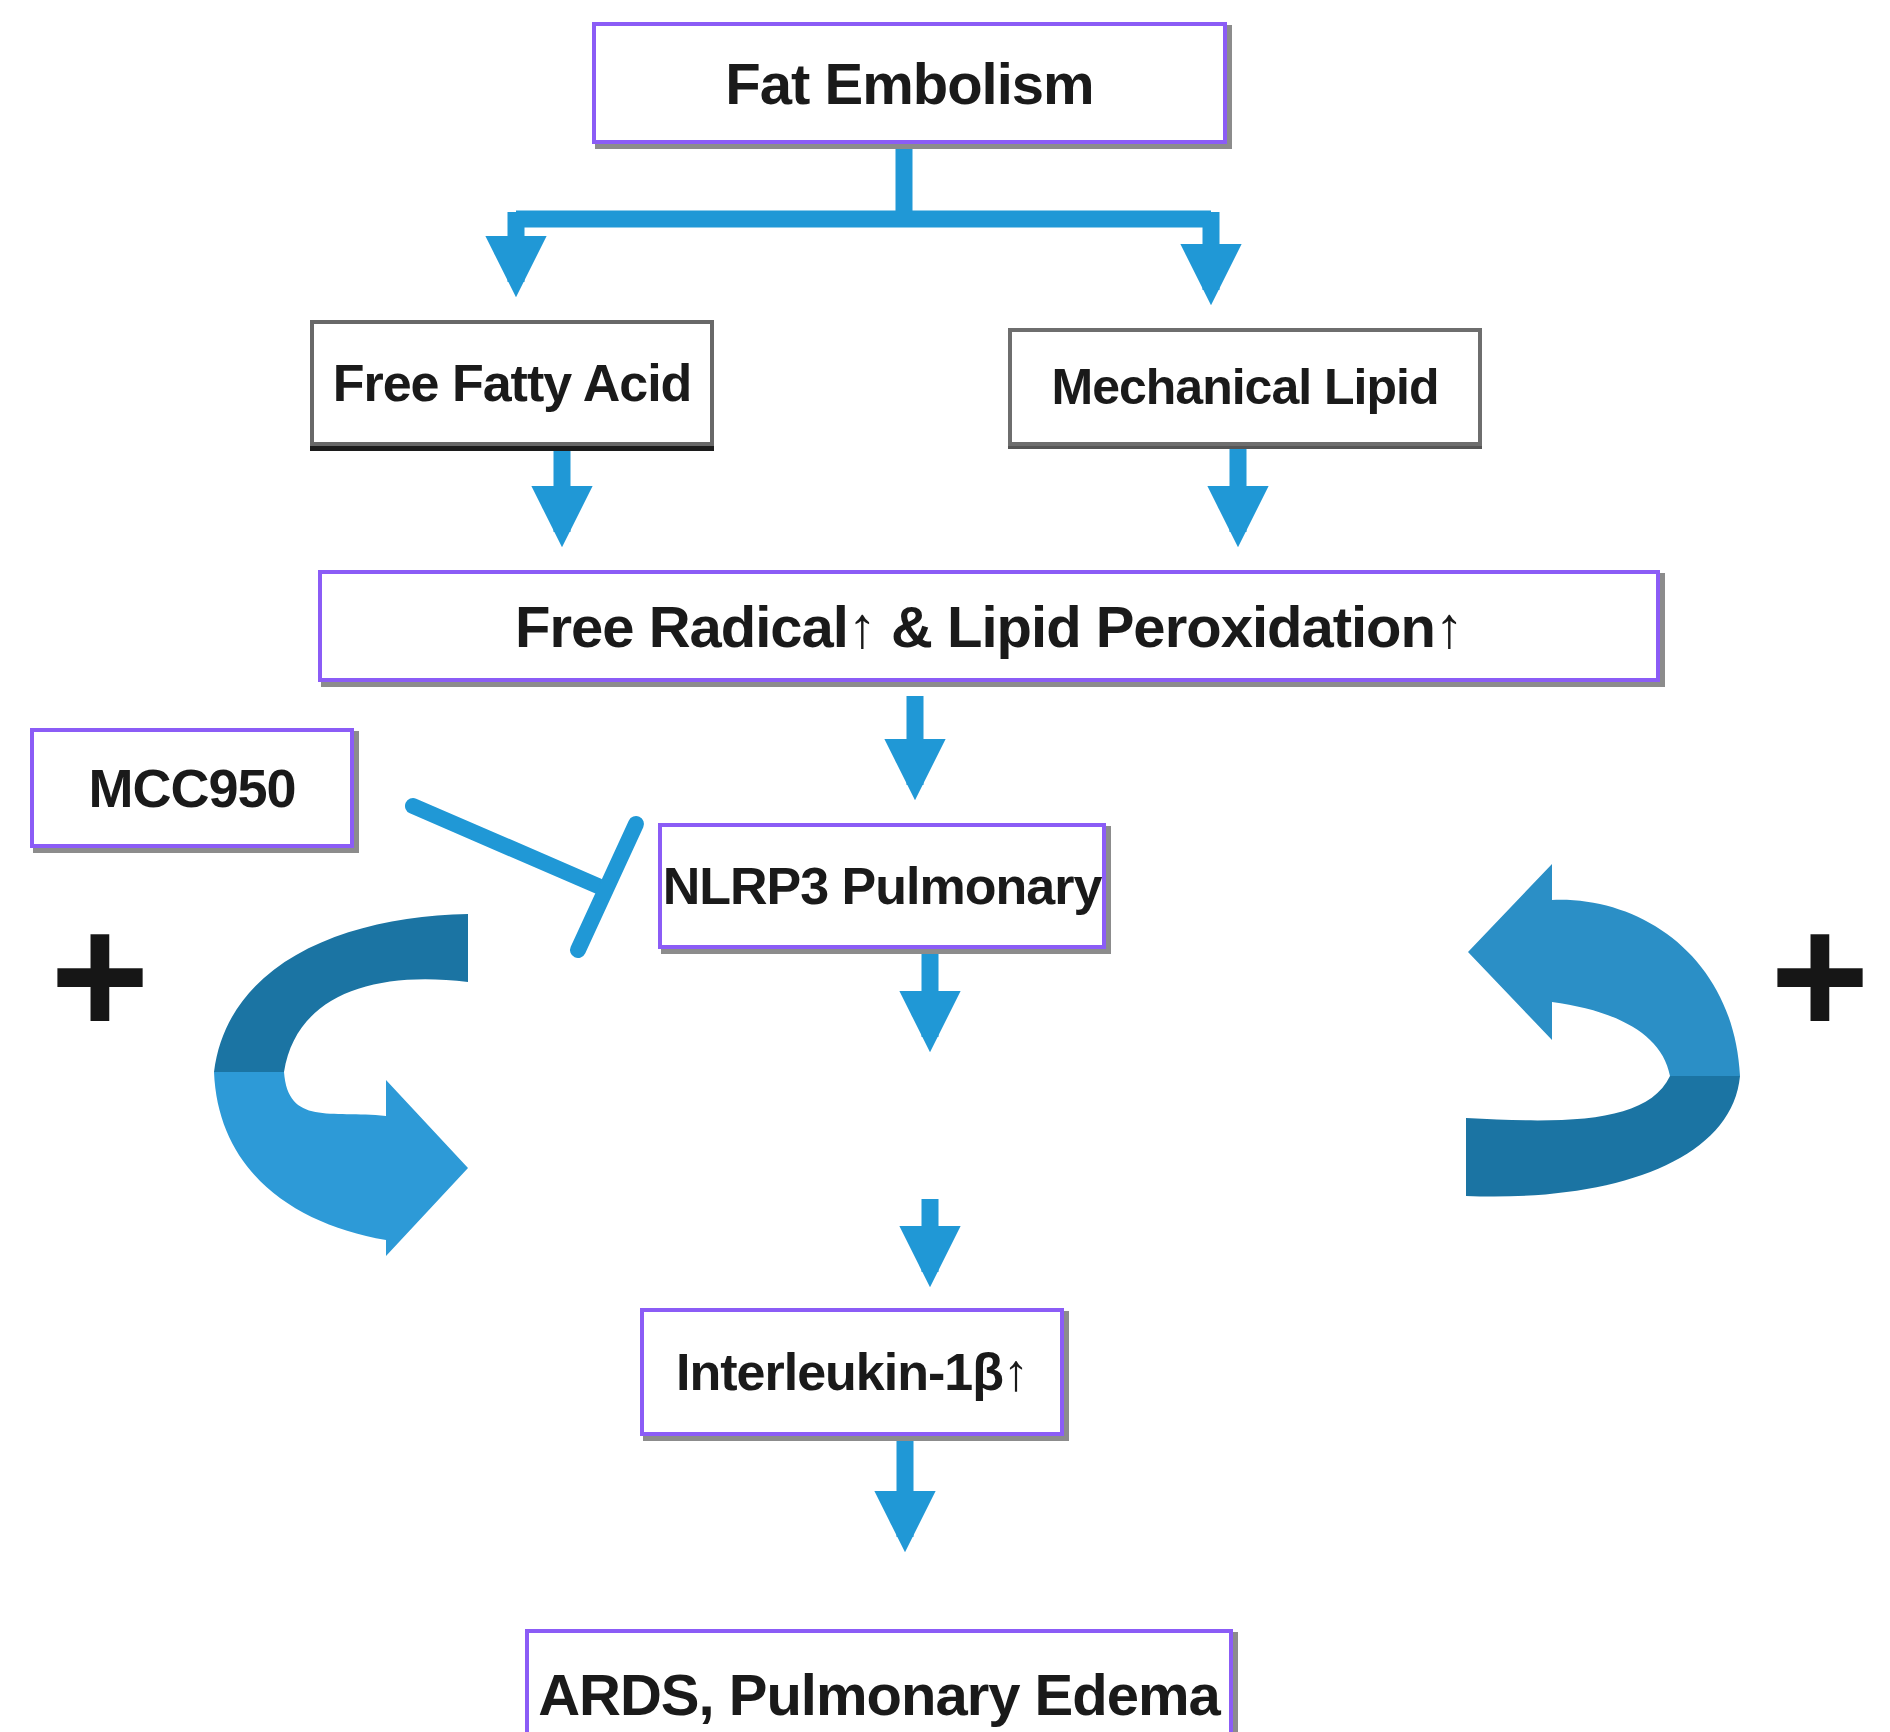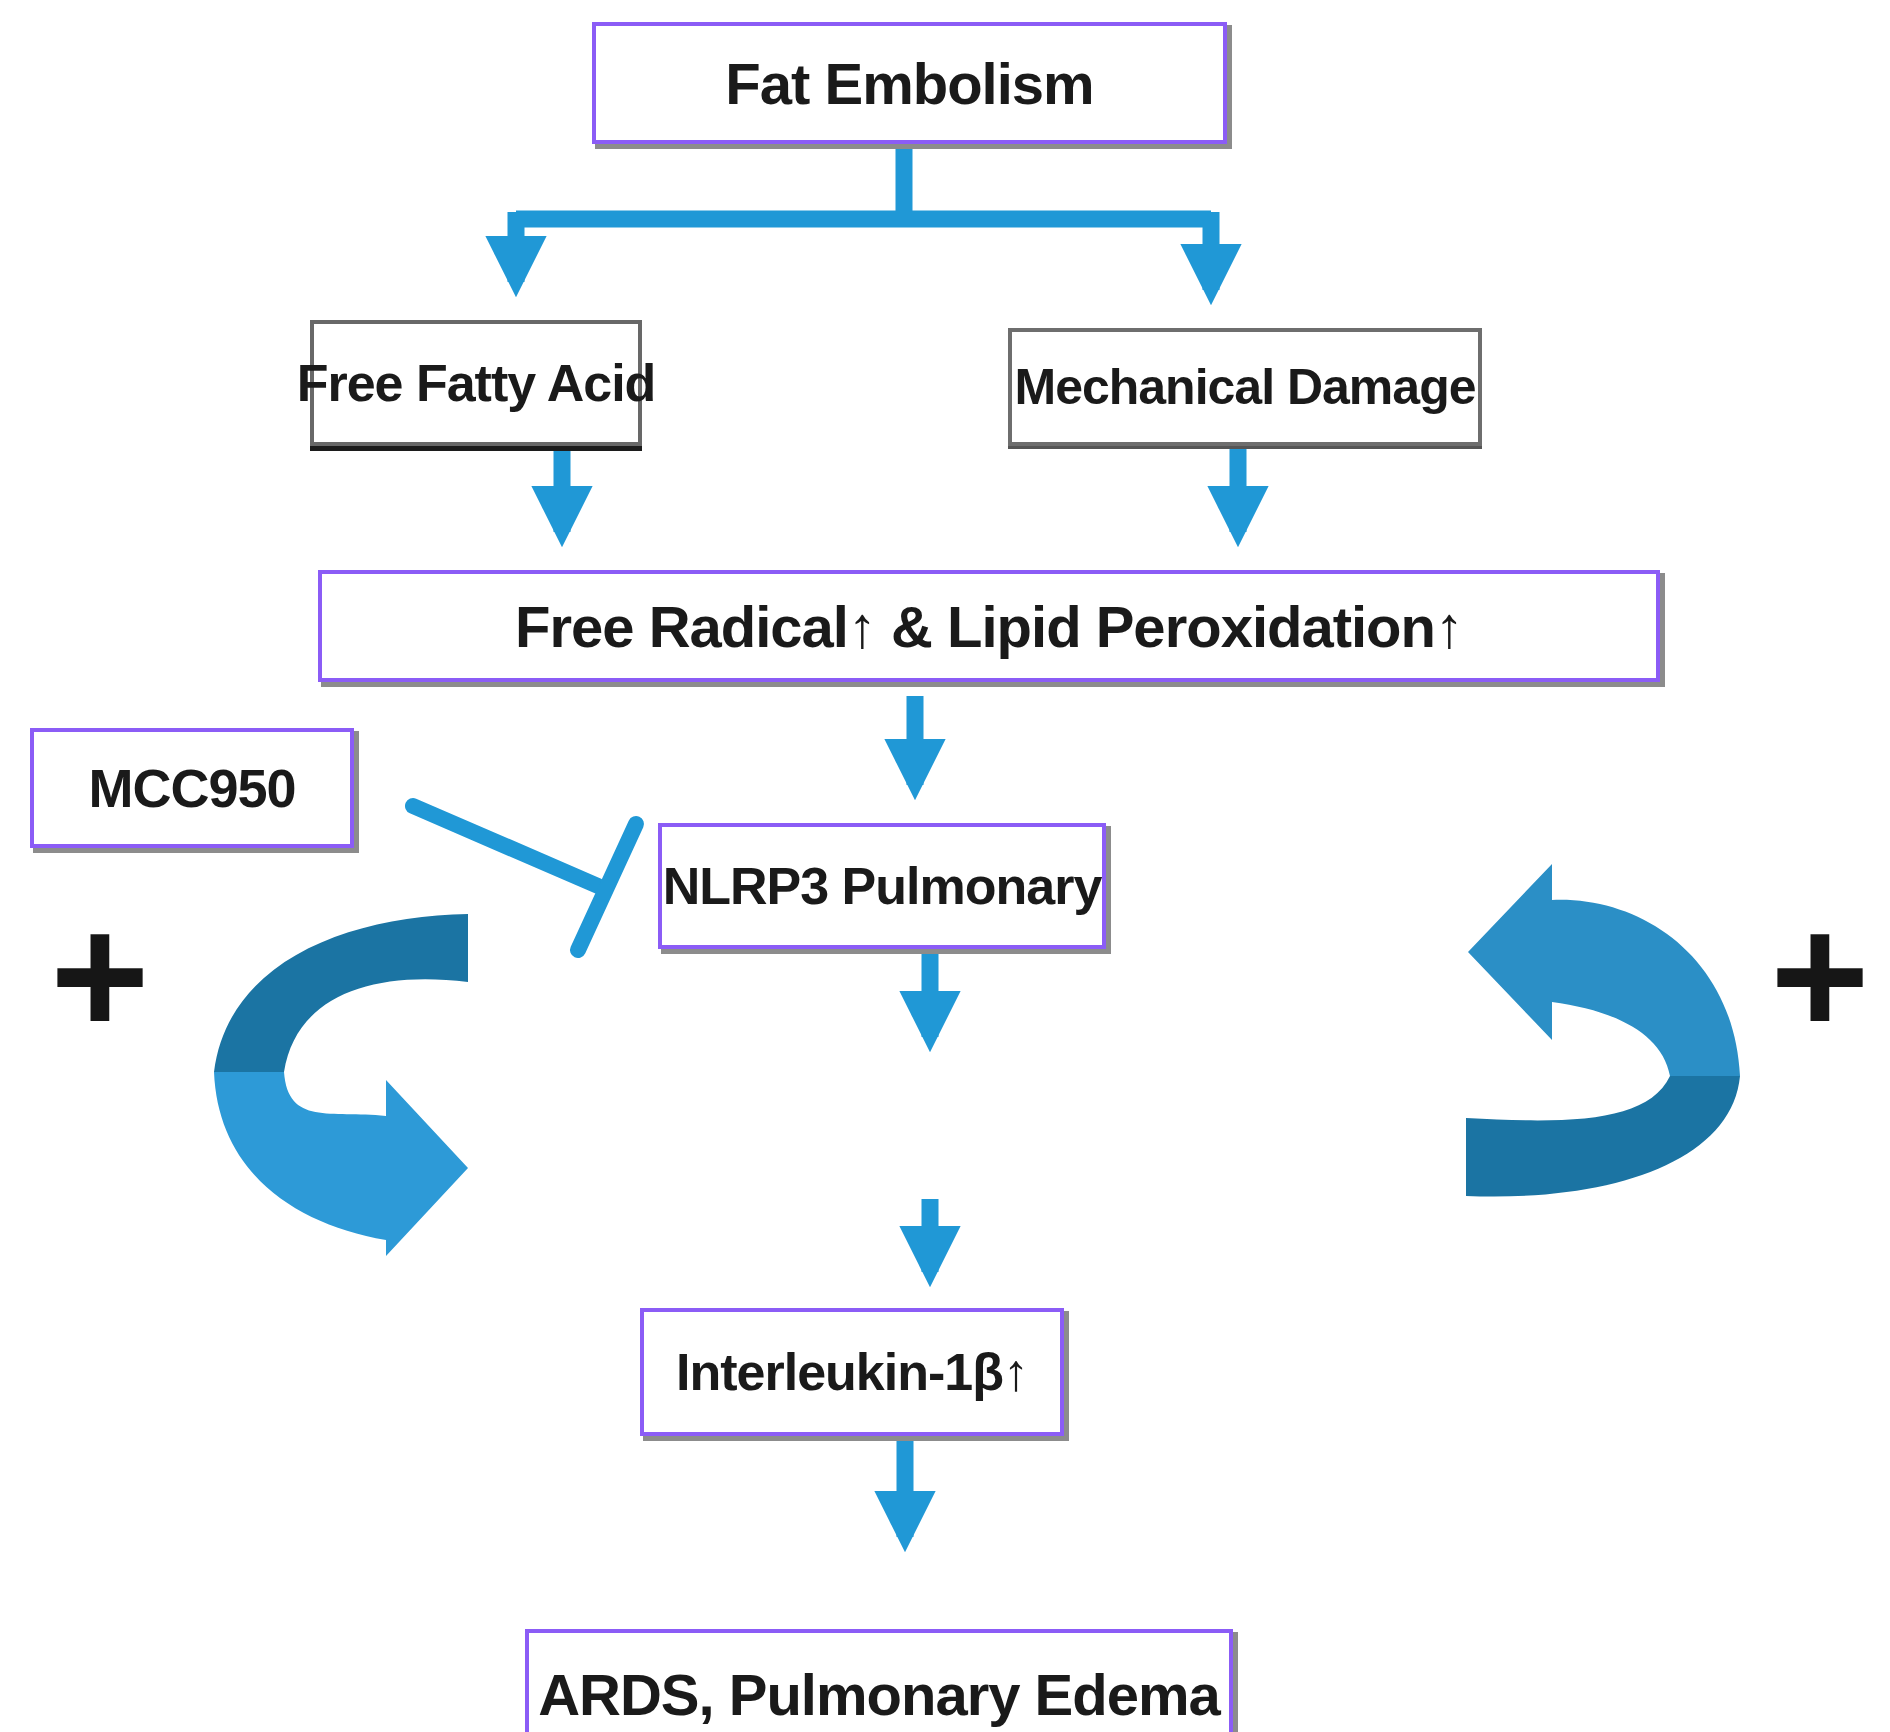--- a/index.html
+++ b/index.html
@@ -25,21 +25,21 @@
     font-weight: 700;
     color: #1a1a1a;
     white-space: nowrap;
     box-sizing: border-box;
     letter-spacing: -1px;
   }
   .node.gray { border-color: #686868; box-shadow: 0 5px 0 0 #1c1c1c; }
   .node.gray2 { border-color: #6e6e6e; box-shadow: 0 3px 0 0 #555; }
 
   #node-fat-embolism      { left: 592px;  top: 22px;   width: 635px;  height: 122px; font-size: 58px; }
-  #node-free-fatty-acid   { left: 310px;  top: 320px;  width: 332px;  height: 126px; font-size: 52px; }
+  #node-free-fatty-acid   { left: 310px;  top: 320px;  width: 404px;  height: 126px; font-size: 52px; }
   #node-mechanical-damage { left: 1008px; top: 328px;  width: 474px;  height: 118px; font-size: 50px; }
   #node-free-radical      { left: 318px;  top: 570px;  width: 1342px; height: 112px; font-size: 58px; }
   #node-mcc950            { left: 30px;   top: 728px;  width: 324px;  height: 120px; font-size: 54px; }
   #node-nlrp3             { left: 658px;  top: 823px;  width: 448px;  height: 126px; font-size: 52px; }
   #node-mapk              { left: 450px;  top: 1075px; width: 986px;  height: 124px; font-size: 58px; }
   #node-interleukin       { left: 640px;  top: 1308px; width: 424px;  height: 128px; font-size: 52px; text-align: right; }
   #node-ards              { left: 525px;  top: 1629px; width: 708px;  height: 130px; font-size: 58px; }
 
   .plus {
     position: absolute;
@@ -95,21 +95,21 @@
     <g>
       <path d="M 1552 864 L 1468 952 L 1552 1040 L 1552 1002 C 1612 1010, 1662 1032, 1670 1076 L 1740 1076 C 1734 958, 1642 896, 1552 900 Z" fill="#2B8FC6"></path>
       <path d="M 1740 1076 C 1732 1162, 1610 1202, 1466 1196 L 1466 1118 C 1572 1124, 1648 1122, 1670 1076 Z" fill="#1B74A3"></path>
     </g>
   </svg>
 
   <div class="node" id="node-fat-embolism">Fat Embolism</div>
 
   <div class="node gray" id="node-free-fatty-acid">Free Fatty Acid</div>
 
-  <div class="node gray2" id="node-mechanical-damage">Mechanical Damage</div>
+  <div class="node gray2" id="node-mechanical-damage">Mechanical Lipid</div>
 
   <div class="node" id="node-free-radical">Free Radical↑ &amp; Lipid Peroxidation↑</div>
 
   <div class="node" id="node-mcc950">MCC950</div>
 
   <div class="node" id="node-nlrp3">NLRP3 Pulmonary</div>
 
 
   <div class="node" id="node-interleukin">Interleukin-1β↑</div>
 

